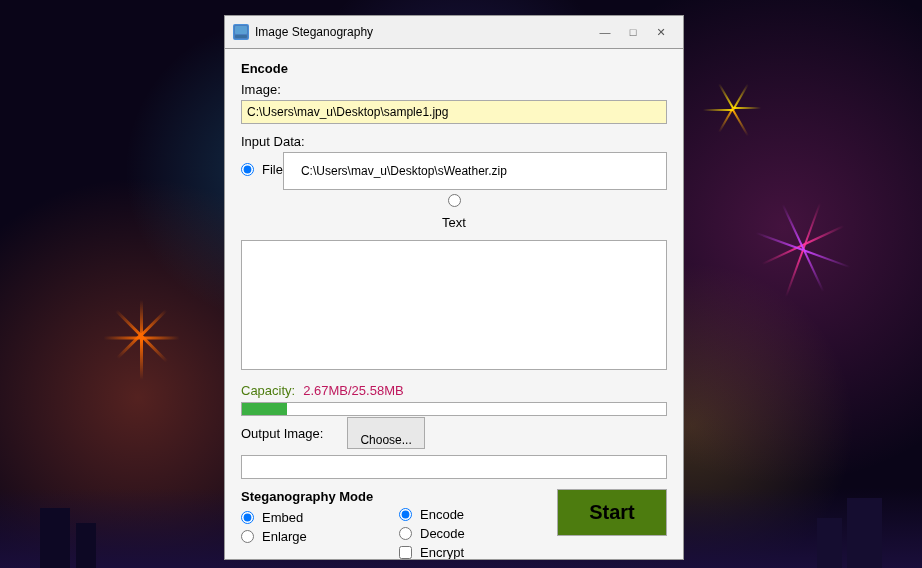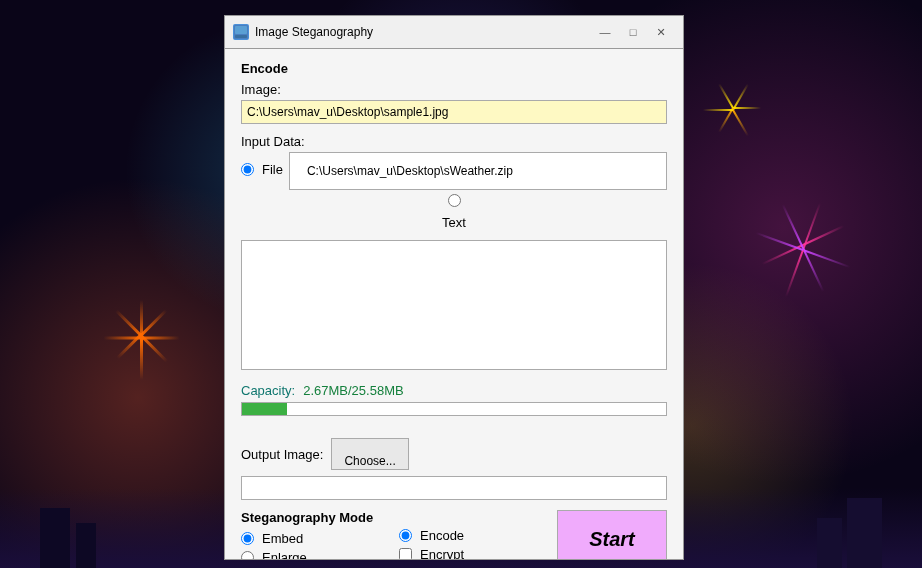--- a/index.html
+++ b/index.html
@@ -116,21 +116,20 @@
     }
 
     .radio-label {
       cursor: pointer;
       font-size: 13px;
     }
 
     .file-input-row {
       display: flex;
       align-items: center;
-      gap: 6px;
     }
 
     .file-path-input {
       flex: 1;
       height: 38px;
       border: 1px solid #aaa;
       background: white;
       padding: 2px 17px;
       font-size: 12px;
       color: #000;
@@ -152,46 +151,46 @@
 
     .capacity-row {
       display: flex;
       align-items: center;
       gap: 8px;
       margin-top: 10px;
     }
 
     .capacity-label {
       font-size: 13px;
-      color: #0f766e;
+      color: #4d7c0f;
     }
 
     .capacity-value {
       font-size: 13px;
-      color: #15803d;
+      color: #be185d;
     }
 
     .progress-bar-container {
       width: 100%;
       height: 14px;
       background: white;
       border: 1px solid #aaa;
       margin-top: 4px;
     }
 
     .progress-bar-fill {
       height: 100%;
       background: #3cb043;
     }
 
     .output-row {
       display: flex;
       align-items: center;
-      gap: 8px;
-      margin-top: 22px;
+      gap: 24px;
+      margin-top: 1px;
     }
 
     .output-label {
       font-size: 13px;
       color: #000;
       white-space: nowrap;
     }
 
     .choose-btn {
       height: 24px;
@@ -230,28 +229,27 @@
     }
 
     .start-btn-section {
       display: flex;
       align-items: center;
       justify-content: center;
     }
 
     .start-btn {
       width: 110px;
-      height: 58px;
-      background: #f0abfc;
+      height: 47px;
+      background: #4d7c0f;
       border: 1px solid #aaa;
       font-size: 20px;
       font-weight: bold;
       cursor: pointer;
       color: #000;
-      font-style: italic;
     }
 
     
     .bg-image {
       position: absolute;
       inset: 0;
       background:
         radial-gradient(circle at 15% 70%, rgba(255,100,50,0.3) 0%, transparent 25%),
         radial-gradient(circle at 85% 40%, rgba(200,50,150,0.3) 0%, transparent 30%),
         radial-gradient(circle at 50% 20%, rgba(100,100,255,0.2) 0%, transparent 25%),
@@ -388,20 +386,24 @@
         </div>
       </div>
 
       <div class="mode-options-section">
         <div style="height:18px;"></div>
         <div class="radio-row">
           <input type="radio" name="op_mode" id="radio_encode" checked="" style="">
           <label class="radio-label" for="radio_encode">Encode</label>
         </div>
         <div class="radio-row">
+          <input type="radio" name="op_mode" id="radio_decode" style="">
+          <label class="radio-label" for="radio_decode">Decode</label>
+        </div>
+        <div class="radio-row">
           <input type="checkbox" id="chk_encrypt" style="">
           <label class="radio-label" for="chk_encrypt">Encrypt</label>
         </div>
       </div>
 
       <div class="start-btn-section">
         <button class="start-btn">Start</button>
       </div>
     </div>
   </div>

